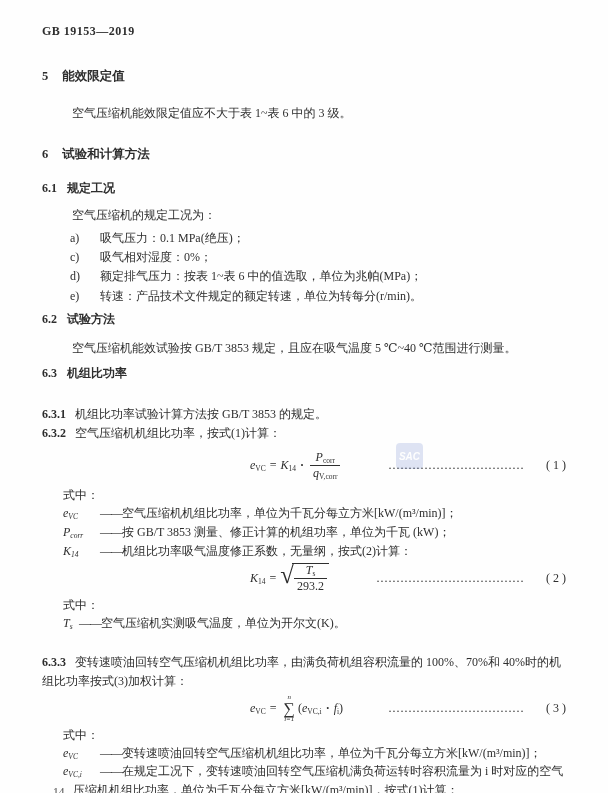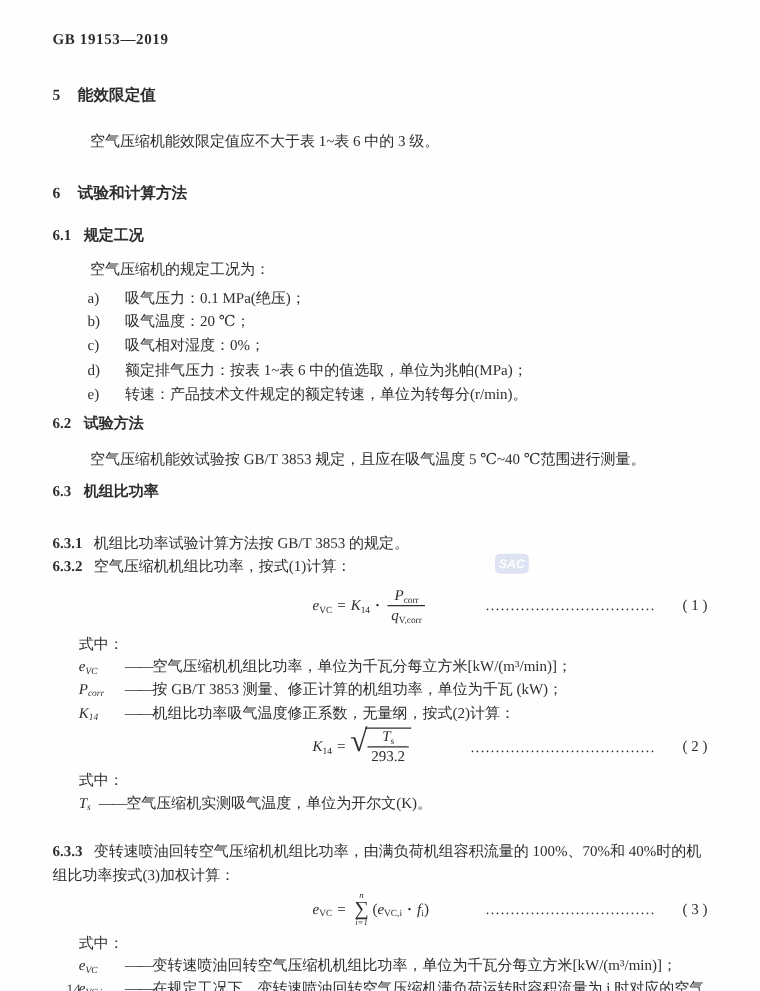--- a/index.html
+++ b/index.html
@@ -54,21 +54,21 @@
   .radicand .fnum{border-bottom:1px solid #2e2e2e;}
   .bigsum{display:inline-flex;flex-direction:column;align-items:center;margin:0 3px;vertical-align:middle;}
   .sum-lim{font-size:7px;font-style:italic;line-height:7px;}
   .sigma{font-size:16px;line-height:15px;font-style:normal;}
   .leader{
     flex:1 1 auto;overflow:hidden;white-space:nowrap;direction:rtl;
     margin:0 2px 0 46px;font-size:12px;
   }
   .f-tag{flex:0 0 40px;text-align:right;font-size:12px;}
   .watermark{
-    position:absolute;left:396px;top:443px;width:27px;height:16px;
+    position:absolute;left:396px;top:443px;width:27px;height:26px;
     border-radius:4px;opacity:0.16;display:flex;align-items:center;justify-content:center;
     font-family:"Liberation Sans",sans-serif;font-weight:bold;font-style:italic;
     font-size:10px;color:#ffffff;
   }
   .page-num-clip{
     position:absolute;left:53px;top:786px;height:7px;width:30px;overflow:hidden;
     font-size:11.5px;color:#4a4a4a;
   }
   
   #h5{margin-top:29px;}
@@ -108,21 +108,20 @@
     <span class="num">6</span><span>试验和计算方法</span>
   </div>
 
   <div class="sub-h" id="h61">
     <span class="num">6.1</span><span>规定工况</span>
   </div>
   <p class="indent" id="p61">空气压缩机的规定工况为：</p>
 
   <div class="cond-list">
     <div class="cond-item"><span class="lab">a)</span><span>吸气压力：0.1 MPa(绝压)；</span></div>
-    <div class="cond-item"><span class="lab">b)</span><span>吸气温度：20 ℃；</span></div>
     <div class="cond-item"><span class="lab">c)</span><span>吸气相对湿度：0%；</span></div>
     <div class="cond-item"><span class="lab">d)</span><span>额定排气压力：按表 1~表 6 中的值选取，单位为兆帕(MPa)；</span></div>
     <div class="cond-item"><span class="lab">e)</span><span>转速：产品技术文件规定的额定转速，单位为转每分(r/min)。</span></div>
   </div>
 
   <div class="sub-h" id="h62">
     <span class="num">6.2</span><span>试验方法</span>
   </div>
   <p class="indent" id="p62">空气压缩机能效试验按 GB/T 3853 规定，且应在吸气温度 5 ℃~40 ℃范围进行测量。</p>
 

